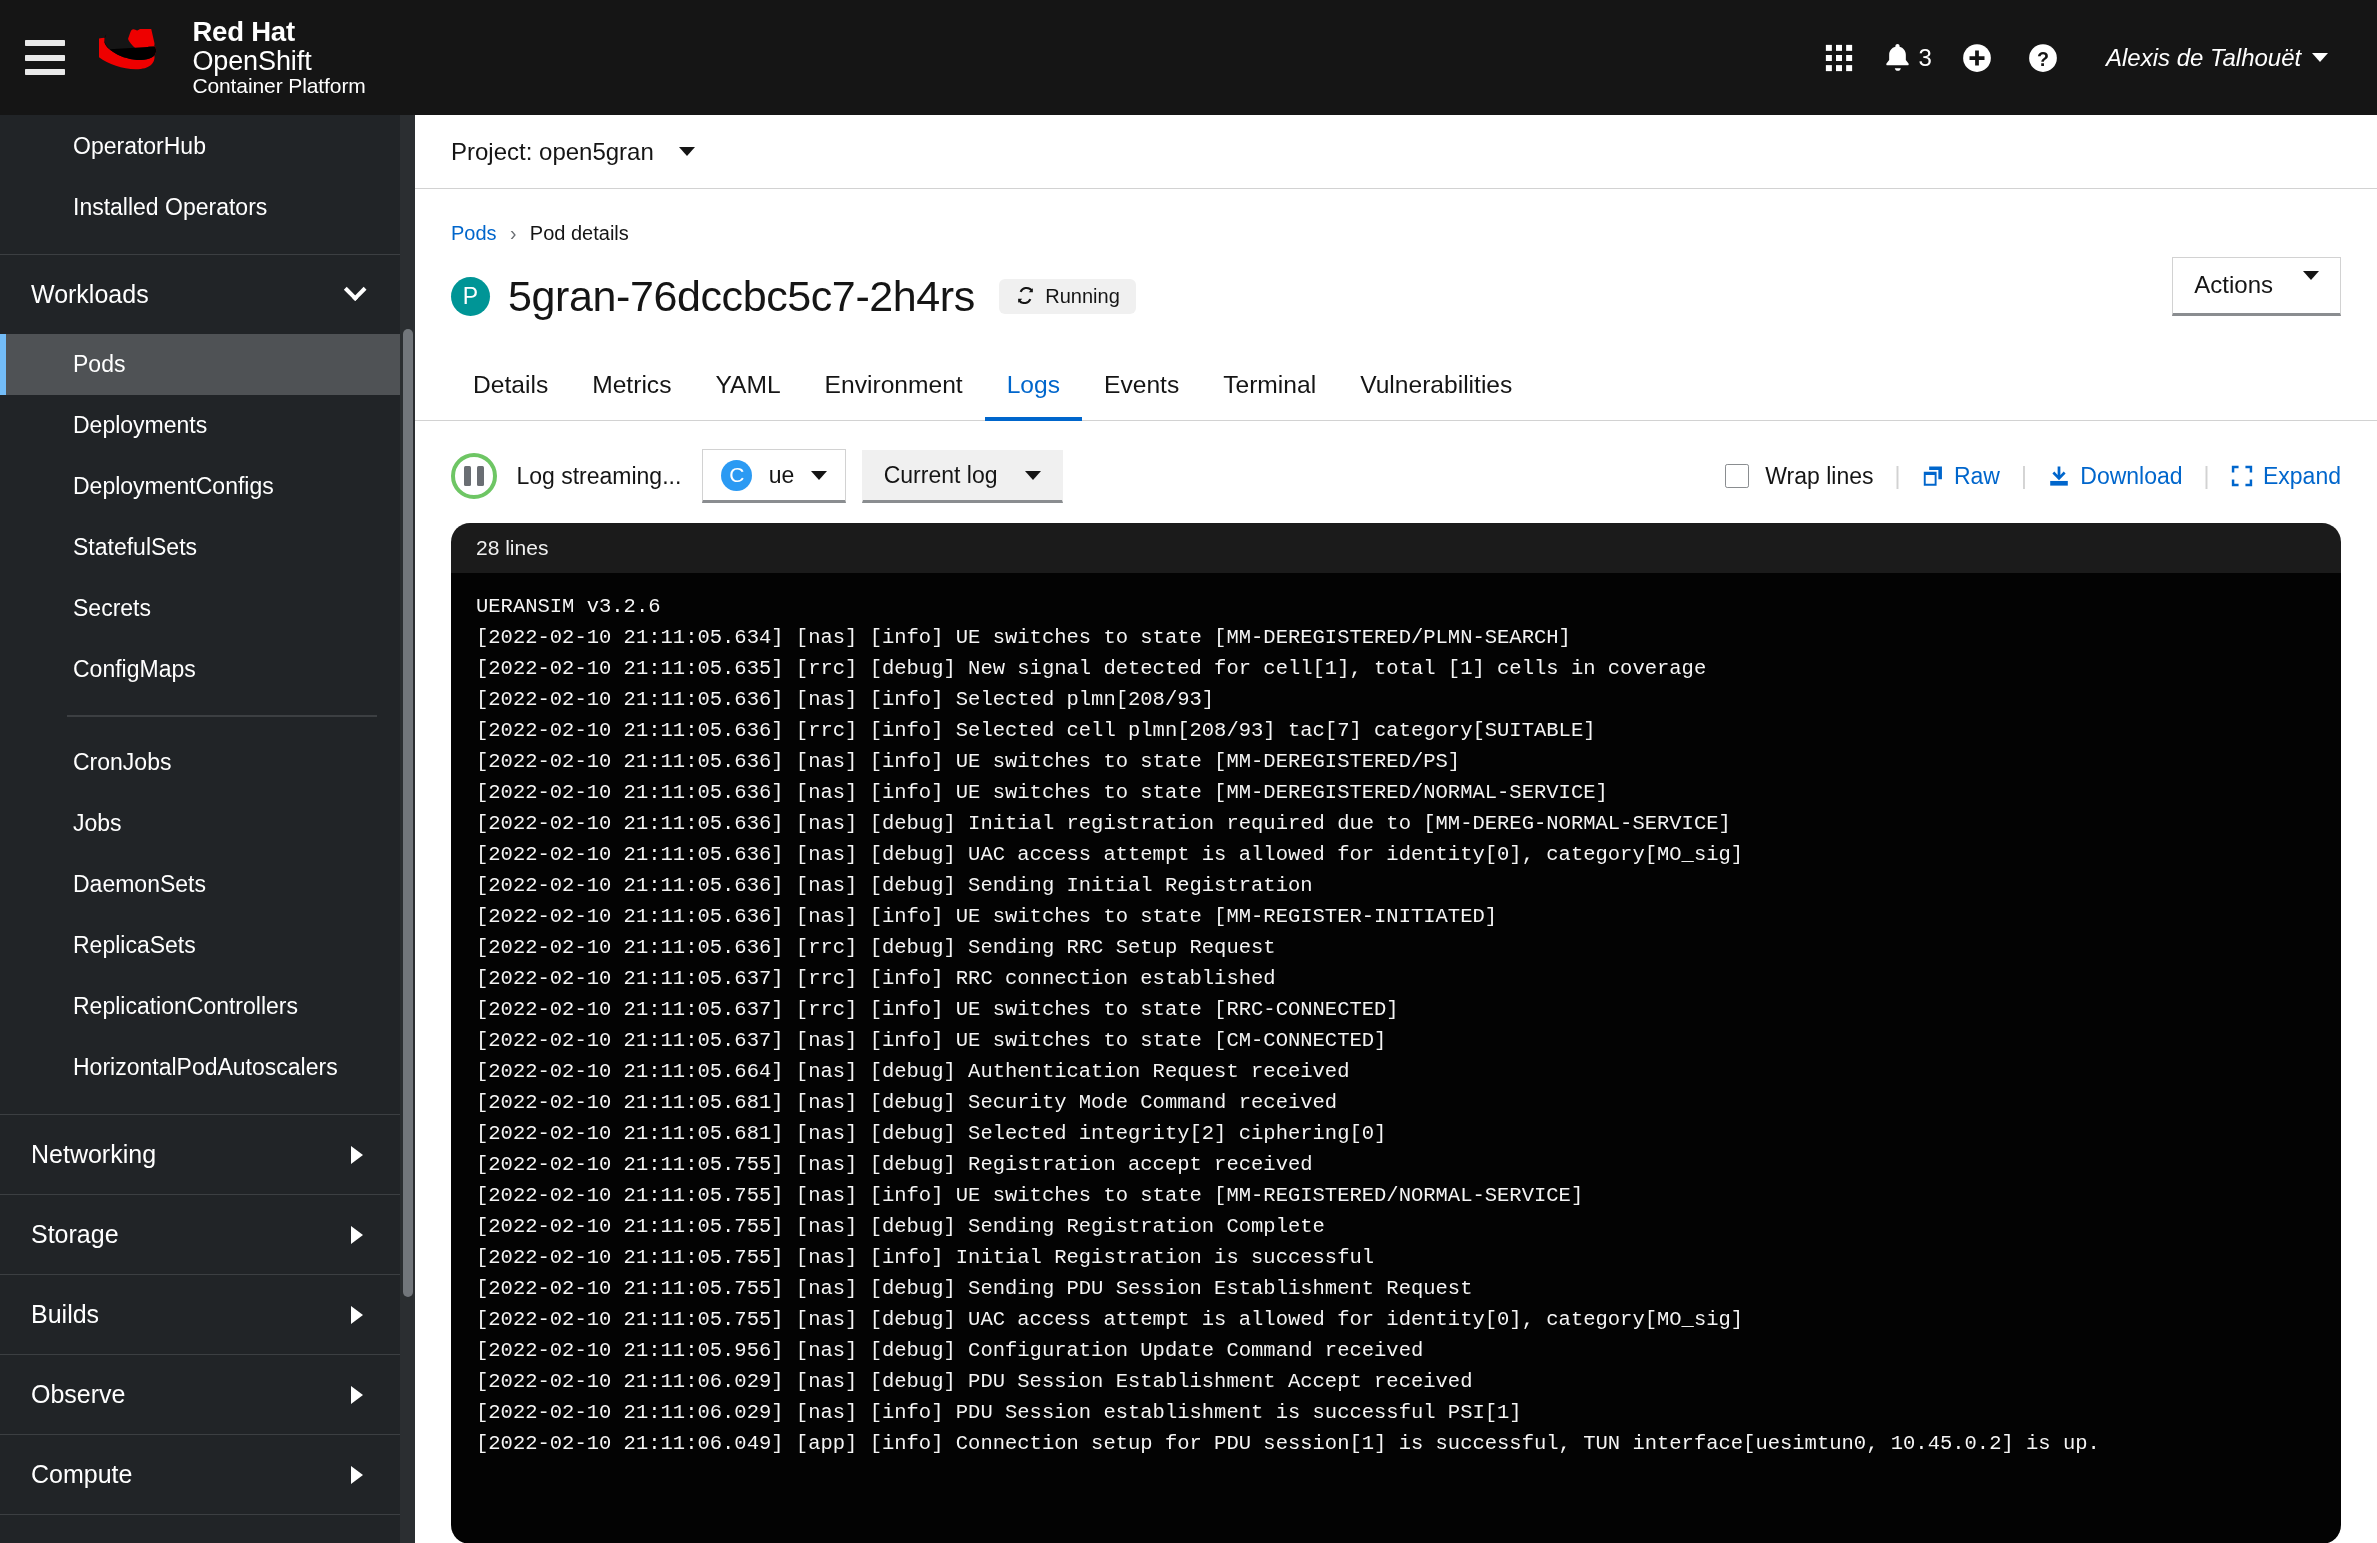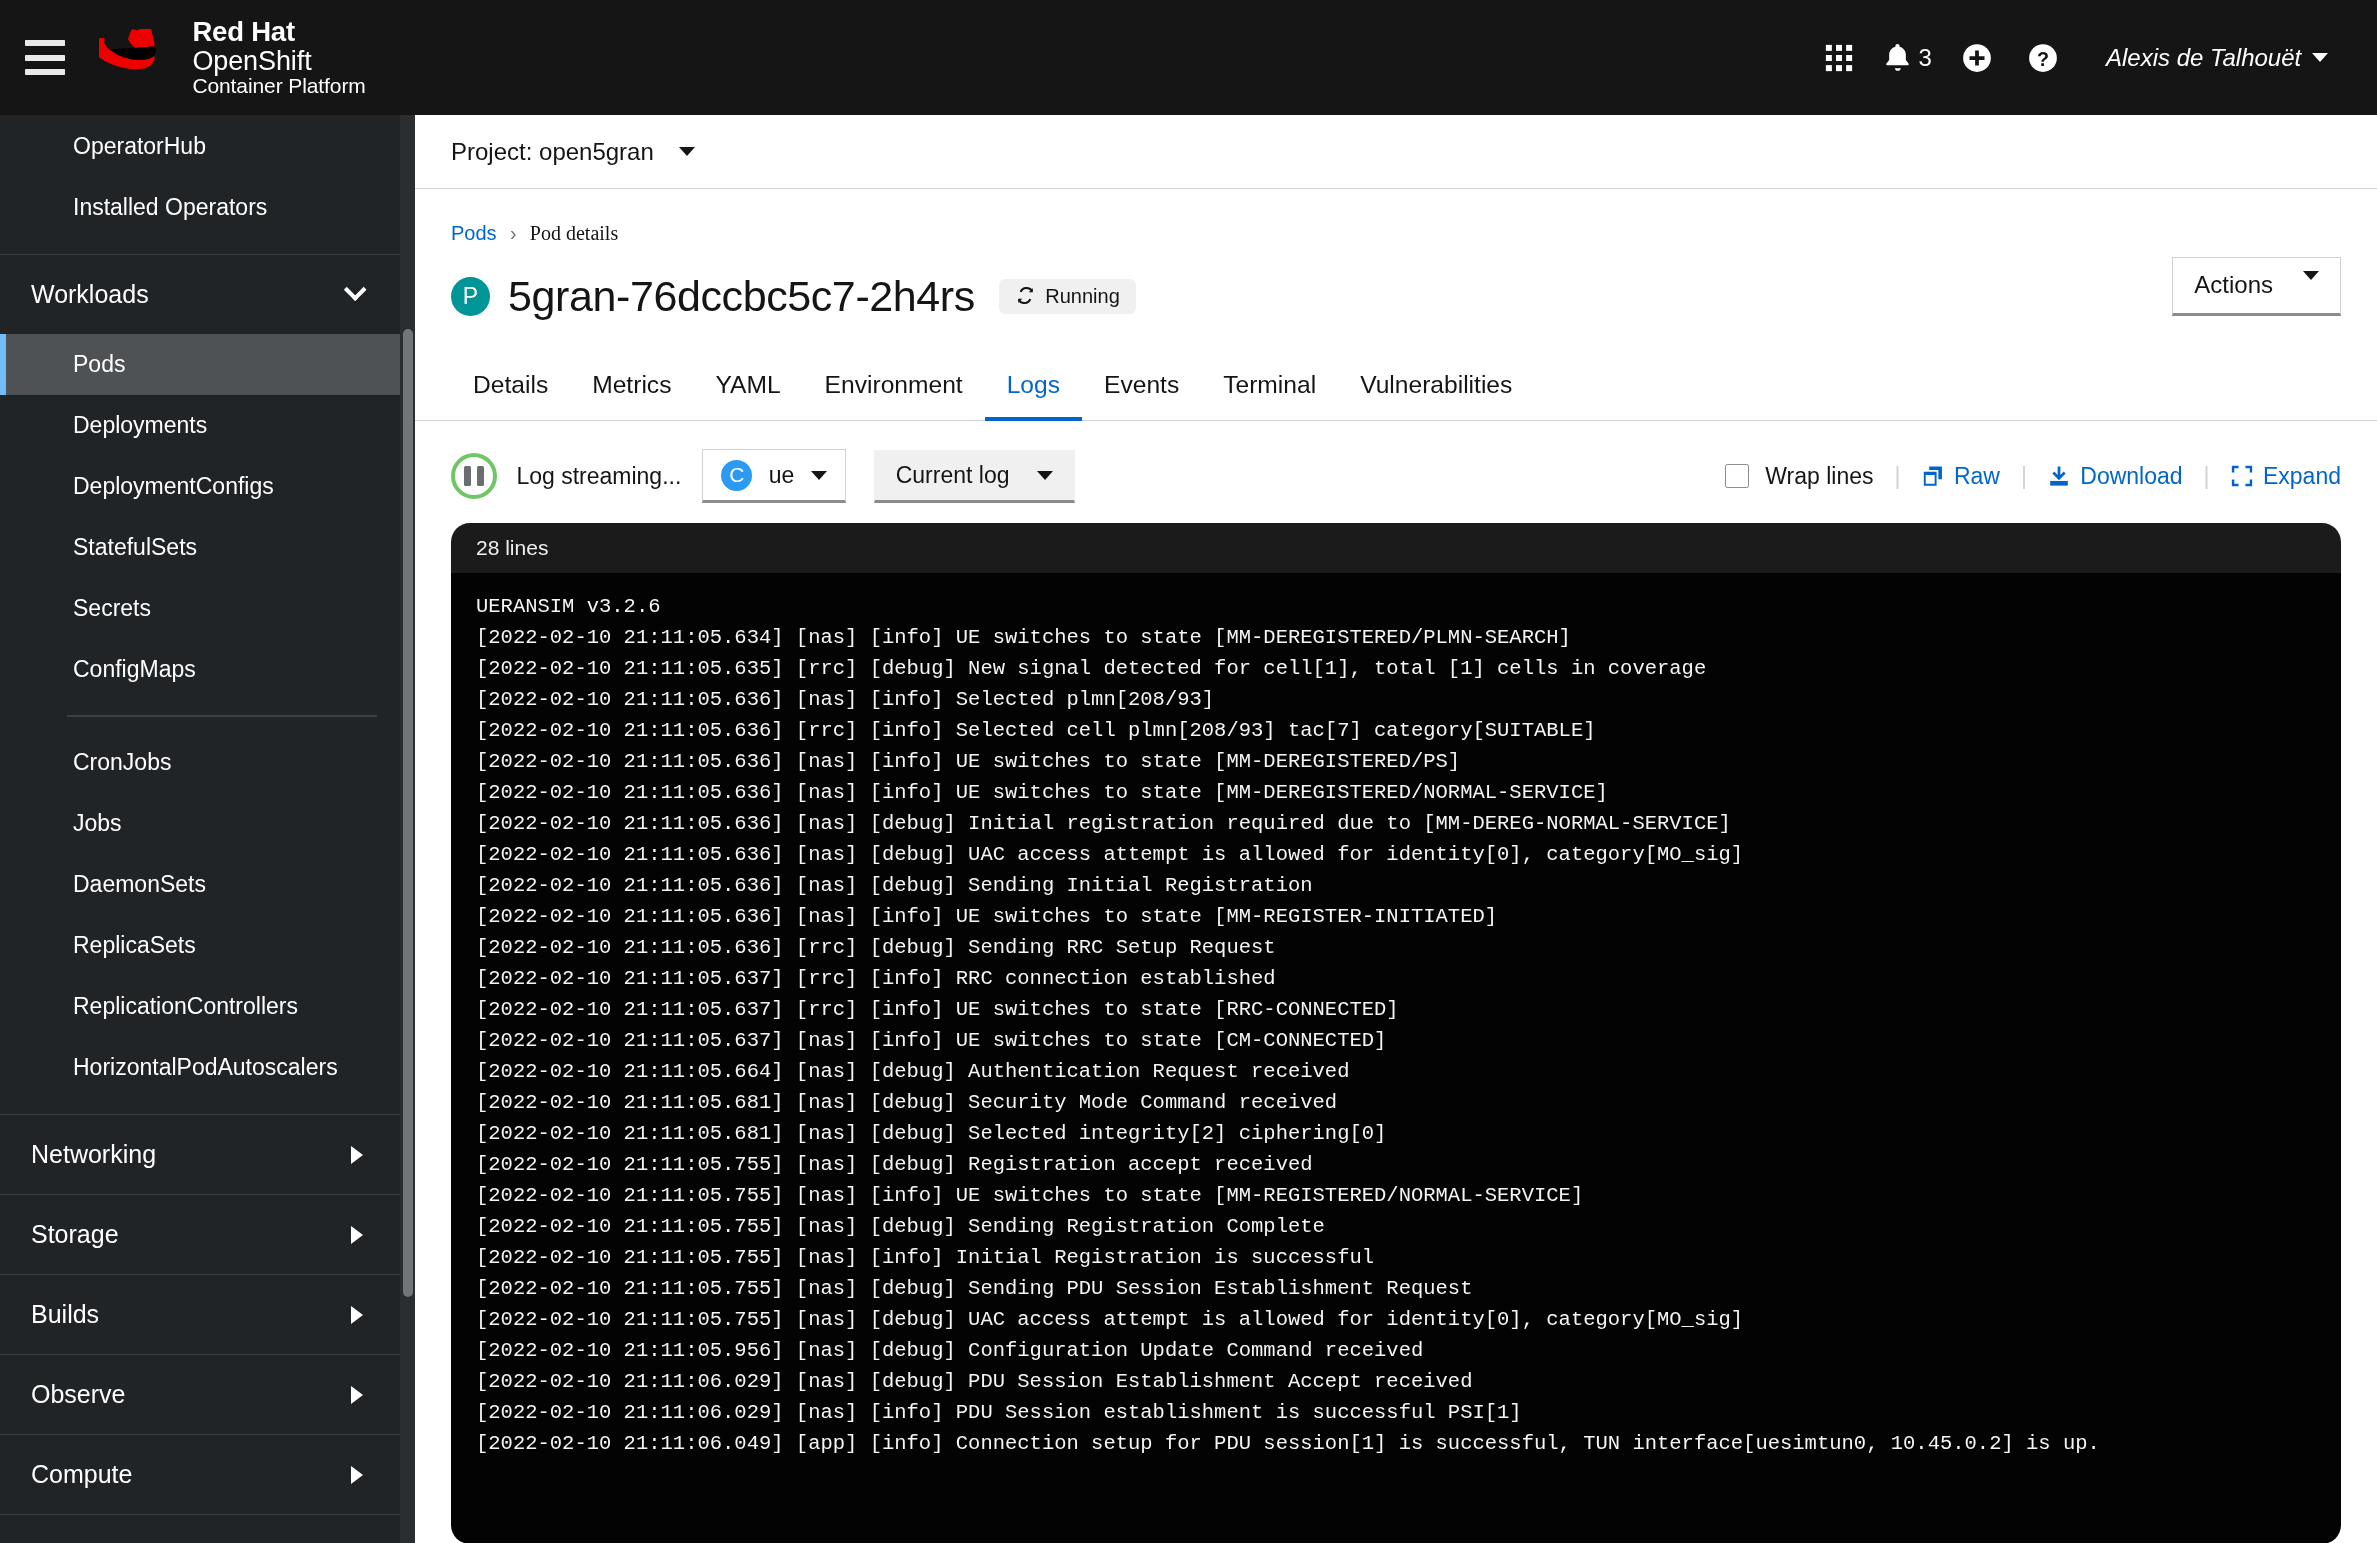--- a/index.html
+++ b/index.html
@@ -76,21 +76,21 @@
   }
   .project-select { display: flex; align-items: center; gap: 25px; font-size: 24px;
     color: #151515; cursor: pointer; }
   .caret-dark { width: 0; height: 0; border-left: 8.2px solid transparent;
     border-right: 8.2px solid transparent; border-top: 9.7px solid #151515; }
 
   .page-head { padding: 33px 36px 0 36px; position: relative; }
   .breadcrumb { display: flex; align-items: center; gap: 13.4px; font-size: 20px; margin-bottom: 27px; }
   .bc-link { color: #06c; cursor: pointer; }
   .bc-sep { color: #6a6e73; font-size: 19.4px; }
-  .bc-current { color: #151515; font-family: Liberation Serif, serif; }
+  .bc-current { color: #151515; }
   .title-row { display: flex; align-items: center; gap: 18px; padding-bottom: 31px; }
   .res-badge {
     width: 39px; height: 39px; border-radius: 50%; background: #009596; color: #fff;
     font-size: 23px; font-weight: 400; display: flex; align-items: center; justify-content: center;
     flex: 0 0 39px;
   }
   .page-title { font-size: 43px; font-weight: 400; color: #151515; letter-spacing: -0.4px; }
   .status-chip {
     display: inline-flex; align-items: flex-start; gap: 9px; background: #f0f0f0;
     border-radius: 6px; padding: 6px 16.4px; font-size: 20px; color: #151515; margin-left: 6px;
@@ -121,21 +121,21 @@
   .sel-container {
     display: flex; align-items: center; gap: 16.4px; background: #fff;
     border: 1.5px solid #d2d2d2; border-bottom: 3px solid #8a8d90;
     padding: 9.7px 18px; font-size: 23px; color: #151515; cursor: pointer;
   }
   .c-badge { width: 31px; height: 31px; border-radius: 50%; background: #2b9af3; color: #fff;
     font-size: 21px; display: flex; align-items: center; justify-content: center; flex: 0 0 31px; }
   .sel-log {
     display: flex; align-items: center; gap: 28px; background: #f0f0f0;
     border: 1.5px solid transparent; border-bottom: 3px solid #8a8d90;
-    padding: 11px 21px; font-size: 23px; color: #151515; cursor: pointer; margin-left: 28px;
+    padding: 11px 21px; font-size: 23px; color: #151515; cursor: pointer; margin-left: 16px;
   }
   .tb-spacer { flex: 1 1 auto; }
   .tb-right { display: flex; align-items: center; gap: 0; }
   .wrap-check { display: flex; align-items: center; gap: 16.4px; font-size: 23px;
     color: #151515; cursor: pointer; }
   .cb-box { width: 24px; height: 24px; border: 1.5px solid #8a8d90; border-radius: 2.2px;
     background: #fff; flex: 0 0 24px; }
   .tb-sep { color: #d2d2d2; font-size: 23px; margin: 0 21px; }
   .tb-link { display: flex; align-items: center; gap: 10.4px; font-size: 23px;
     color: #06c; cursor: pointer; }

